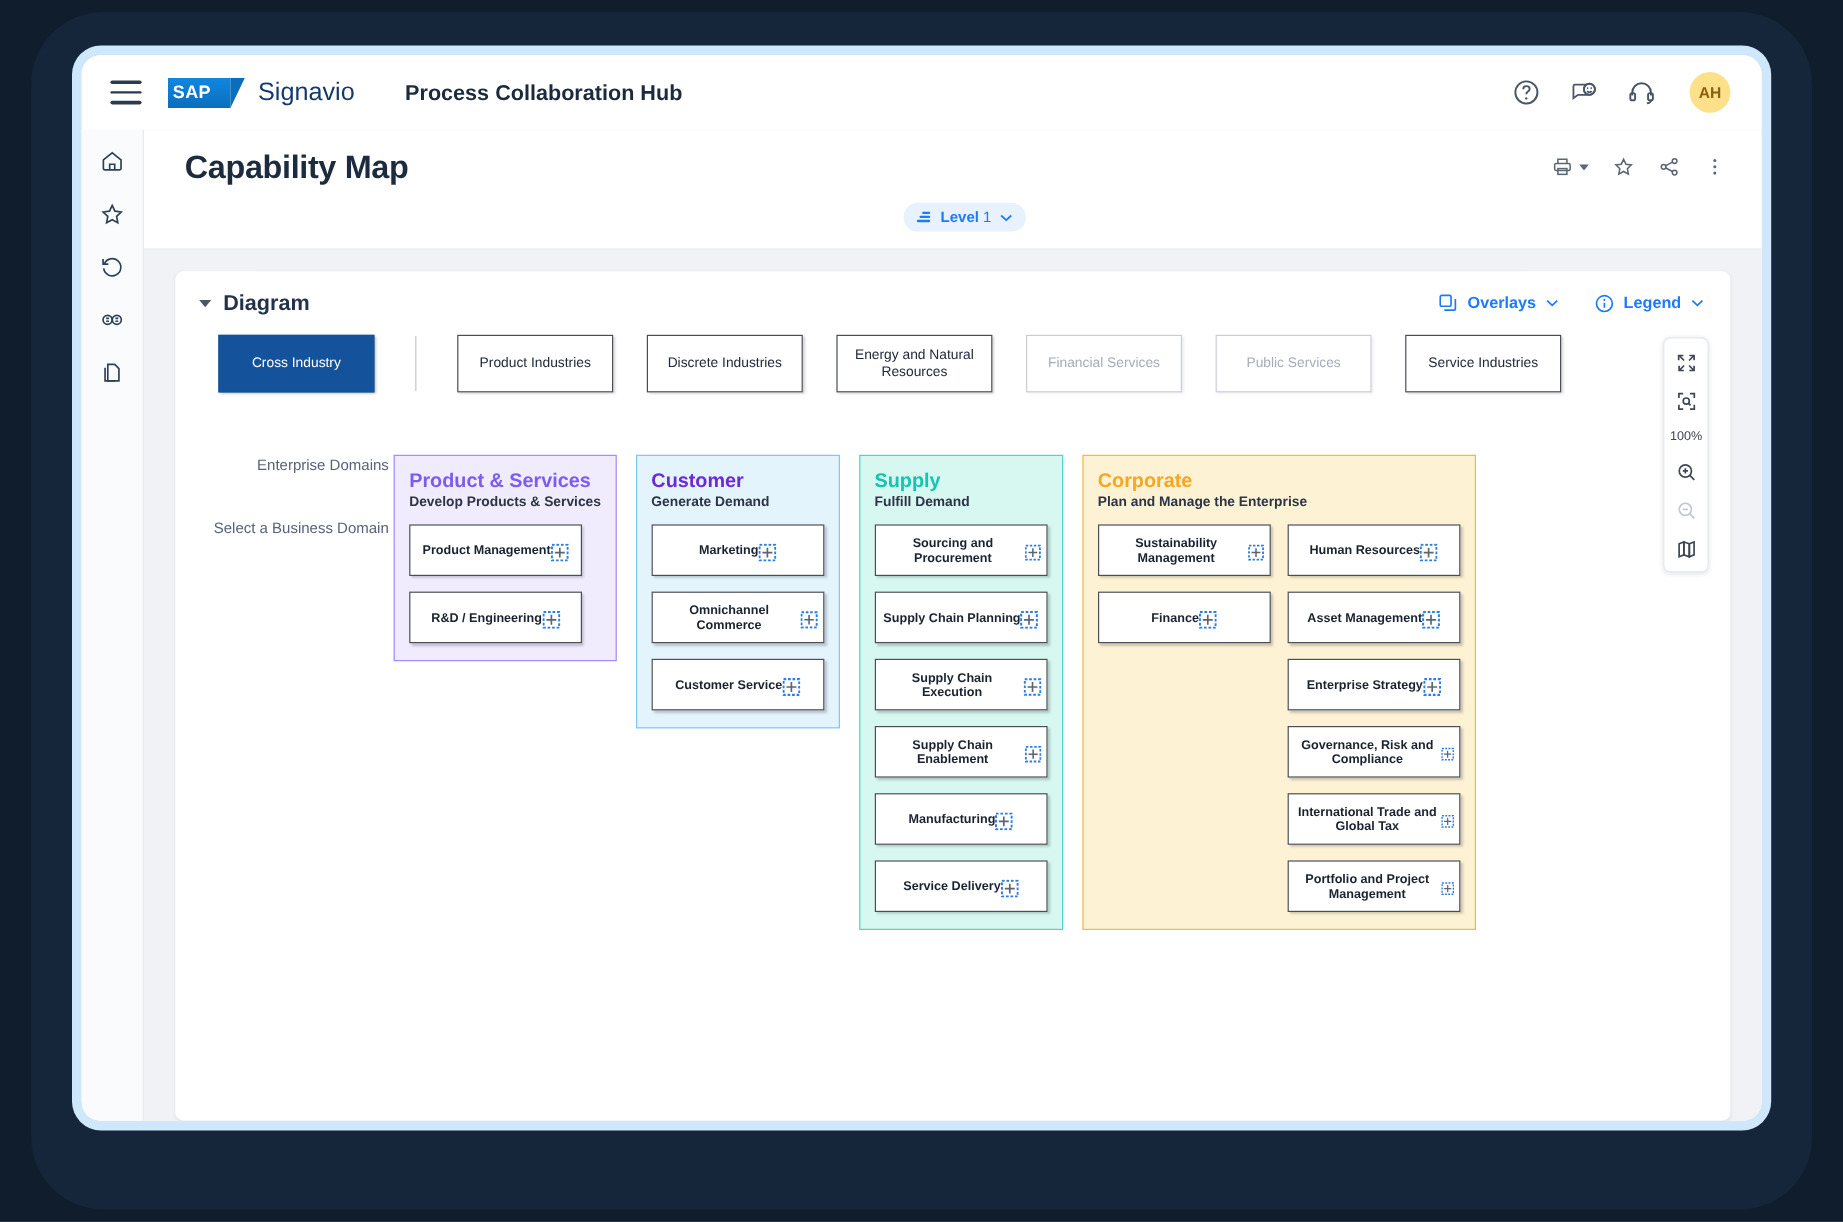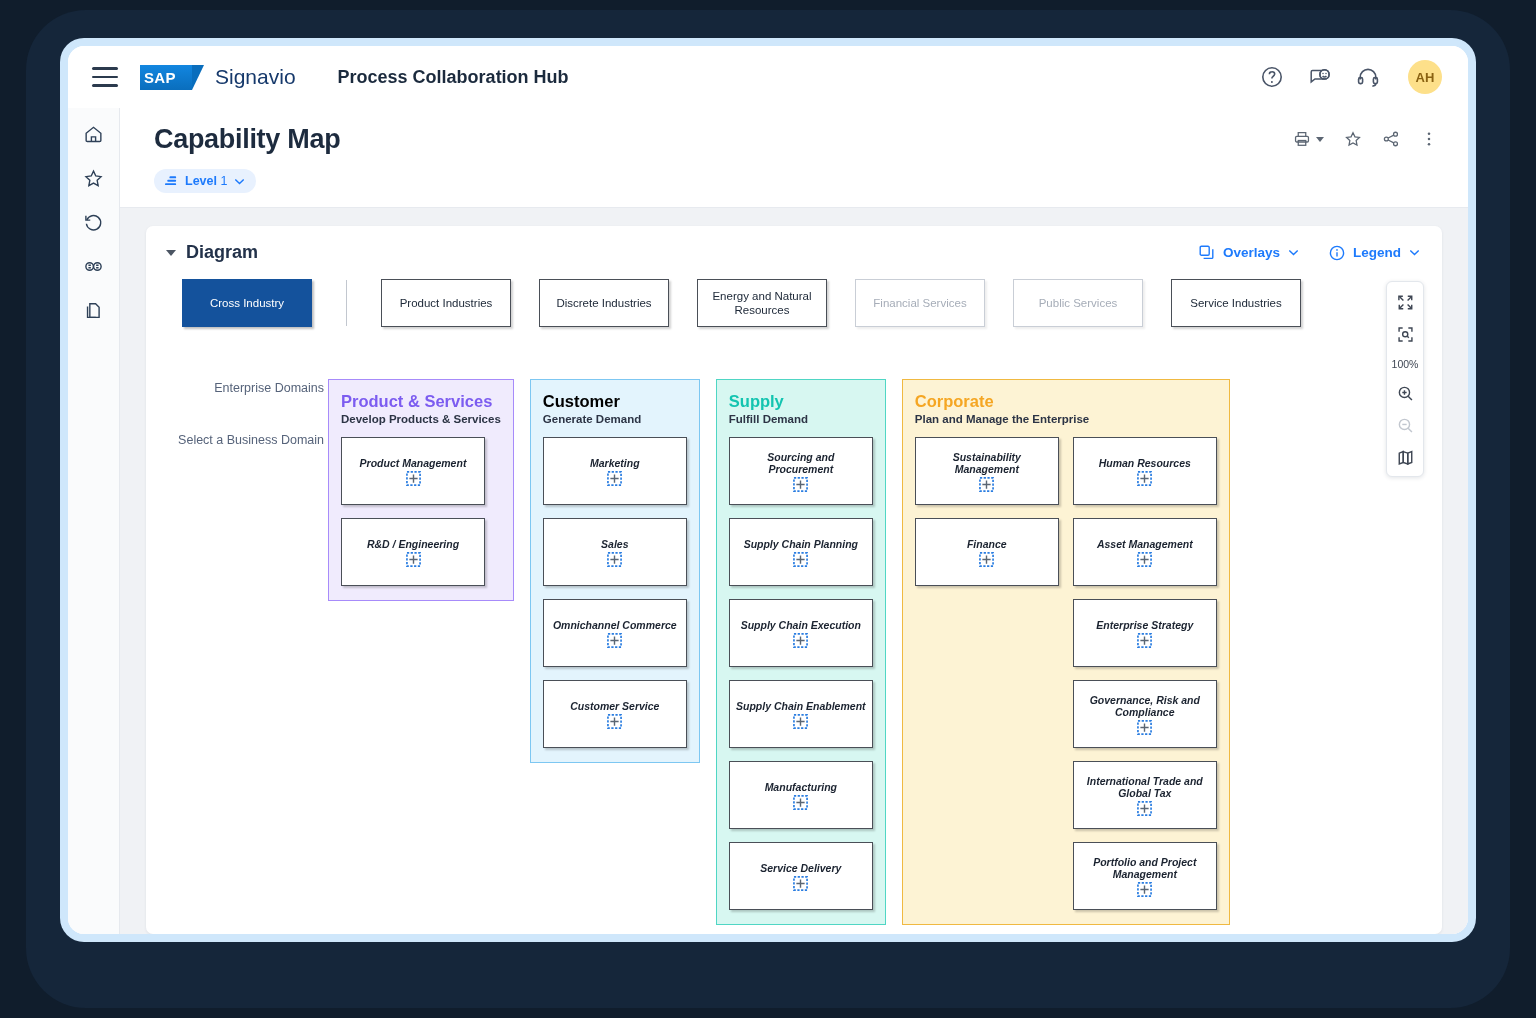--- a/index.html
+++ b/index.html
@@ -130,21 +130,21 @@
   .page-title { font-size: 27px; font-weight: 800; color: #1d2b3e; letter-spacing: -.3px; margin: 0; }
   .page-actions {
     position: absolute; right: 30px; top: 22px;
     display: flex; align-items: center; gap: 20px;
   }
   .page-actions .pic { width: 18px; height: 18px; color: #5c6673; cursor: pointer; }
   .page-actions .pic svg { width: 100%; height: 100%; display: block; }
   .print-group { display: flex; align-items: center; gap: 5px; cursor: pointer; }
   .caret-sm { width: 0; height: 0; border-left: 4px solid transparent; border-right: 4px solid transparent; border-top: 5px solid #5c6673; }
 
-  .level-row { padding: 14px 0 14px 0; }
+  .level-row { padding: 14px 0 14px 0; text-align: center; }
   .level-pill {
     display: inline-flex; align-items: center; gap: 7px;
     background: #e8f1fe; border-radius: 14px;
     padding: 5px 11px 5px 10px;
     cursor: pointer;
   }
   .level-pill .lvl-ic { width: 14px; height: 12px; color: #1d7afc; }
   .level-pill .lvl-ic svg { width: 100%; height: 100%; display: block; }
   .level-pill .lbl { font-size: 12.5px; color: #1d7afc; font-weight: 700; }
   .level-pill .lbl b { font-weight: 700; }
@@ -204,29 +204,28 @@
     border-width: 1.4px; border-style: solid;
     padding: 10px 12px 14px 12px;
     min-width: 0;
   }
   .group-title { font-size: 16.5px; font-weight: 700; margin: 2px 0 2px 0; }
   .group-sub { font-size: 11.5px; font-weight: 700; color: #2c3445; margin-bottom: 12px; }
   .group-cols { display: flex; gap: 14px; align-items: flex-start; }
   .col { display: flex; flex-direction: column; gap: 13px; }
 
   .cap {
-    width: 144px; height: 68px;
+    width: 144px; height: 43px;
     background: #fff;
     border: 1.4px solid #4a4f57;
     box-shadow: 2px 2px 2px rgba(0,0,0,.2);
-    display: flex; flex-direction: column; align-items: center; justify-content: center;
+    display: flex; flex-direction: row; align-items: center; justify-content: center;
     padding: 2px 4px 0 4px;
     cursor: pointer;
     position: relative;
-    font-style: italic;
   }
   .cap .cap-label { font-size: 10.5px; font-weight: 700; color: #1b2330; text-align: center; line-height: 1.12; }
   .cap .plus-ic { margin-top: 1px; width: 15px; height: 15px; }
   .cap .plus-ic svg { width: 100%; height: 100%; display: block; }
 
   
   .zoom-tools {
     position: absolute; right: 18px; top: 8px;
     width: 38px;
     background: #fff;
@@ -525,35 +524,26 @@
                                 <svg viewBox="0 0 16 16">
                                   <rect x="1" y="1" width="14" height="14" fill="none" stroke="#2a7de1" stroke-width="1.8" stroke-dasharray="2.4 1.6"></rect>
                                   <path d="M8 3.6v8.8M3.6 8h8.8" stroke="#5b6673" stroke-width="1.5"></path>
                                 </svg>
                               </div>
                             </div>
                           </div>
                         </div>
                       </div>
                       <div class="group" style="background: rgb(227, 244, 253); border-color: rgb(125, 199, 242);">
-                        <div class="group-title" style="color: #000000;">Customer</div>
+                        <div class="group-title" style="color: #6d28d9;">Customer</div>
                         <div class="group-sub">Generate Demand</div>
                         <div class="group-cols">
                           <div class="col">
                             <div class="cap">
                               <div class="cap-label">Marketing</div>
-                              <div class="plus-ic">
-                                <svg viewBox="0 0 16 16">
-                                  <rect x="1" y="1" width="14" height="14" fill="none" stroke="#2a7de1" stroke-width="1.8" stroke-dasharray="2.4 1.6"></rect>
-                                  <path d="M8 3.6v8.8M3.6 8h8.8" stroke="#5b6673" stroke-width="1.5"></path>
-                                </svg>
-                              </div>
-                            </div>
-                            <div class="cap">
-                              <div class="cap-label">Sales</div>
                               <div class="plus-ic">
                                 <svg viewBox="0 0 16 16">
                                   <rect x="1" y="1" width="14" height="14" fill="none" stroke="#2a7de1" stroke-width="1.8" stroke-dasharray="2.4 1.6"></rect>
                                   <path d="M8 3.6v8.8M3.6 8h8.8" stroke="#5b6673" stroke-width="1.5"></path>
                                 </svg>
                               </div>
                             </div>
                             <div class="cap">
                               <div class="cap-label">Omnichannel Commerce</div>
                               <div class="plus-ic">

